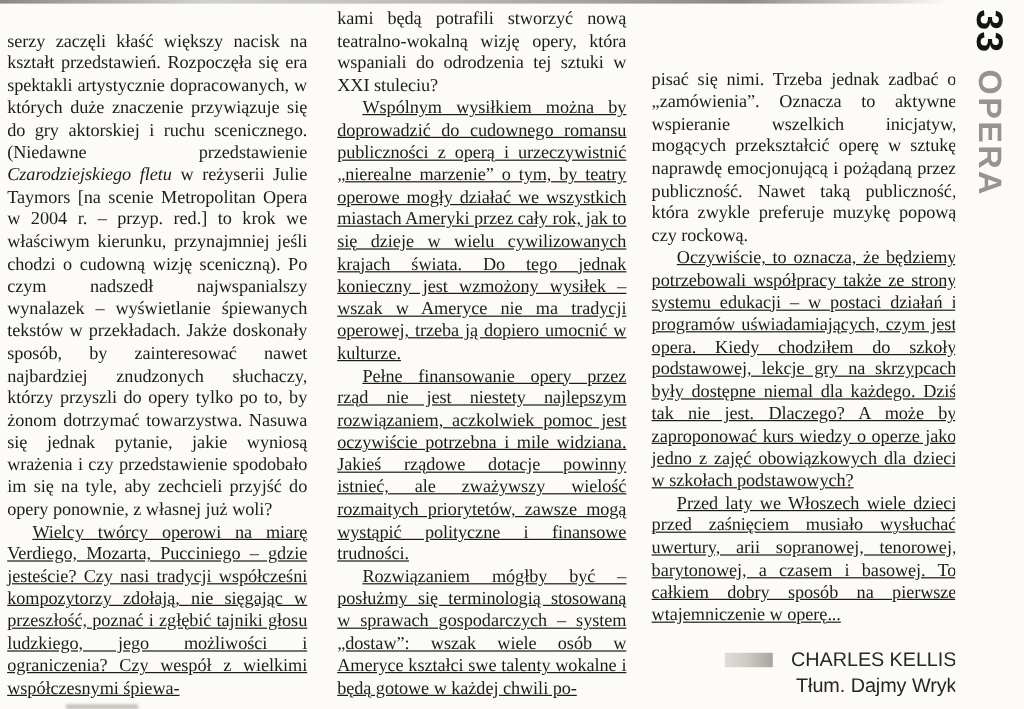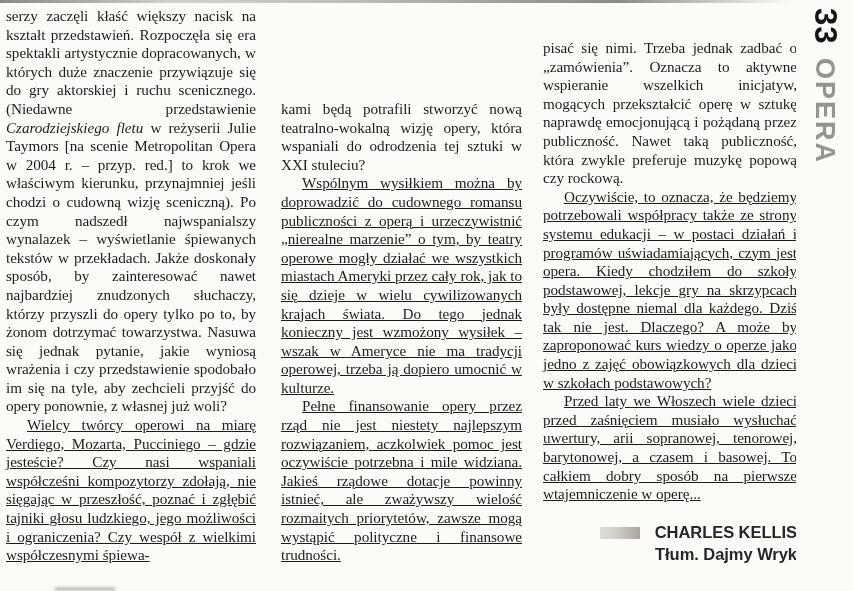--- a/index.html
+++ b/index.html
@@ -36,21 +36,21 @@
   }
   .col-1{width:250px;margin-right:25px;}
   .col-2{width:241px;margin-right:21px;}
   .col-3{width:254px;}
   .para{margin:0;padding:0;}
   .para.indent{text-indent:21px;text-decoration:underline;}
   .ital{font-style:italic;}
   
   .byline{
     margin-top:17px;text-align:right;
-    font-family:"Liberation Sans", sans-serif;font-weight:700;
+    font-family:"Liberation Sans", sans-serif;font-weight:400;
     font-size:16.5px;line-height:22px;color:#262626;
     white-space:nowrap;
   }
   .smudge{
     display:inline-block;width:40px;height:12px;margin-right:15px;
     background:linear-gradient(90deg,#e0ddd8 0%,#cfccc5 45%,#a9a49c 100%);
     transform:translateY(1px);
   }
   
   .margin-strip{
@@ -76,27 +76,28 @@
 
 <div class="page">
 
   <div class="scan-edge-top"></div>
   <div class="scan-edge-bottom"></div>
 
   <div class="columns">
 
     <div class="col col-1">
       <p class="para"><span>serzy zaczęli kłaść większy nacisk na kształt przedstawień. Rozpoczęła się era spektakli artystycznie dopracowanych, w których duże znaczenie przywiązuje się do gry aktorskiej i ruchu scenicznego. (Niedawne przedstawienie </span><span class="ital">Czarodziejskiego fletu</span><span> w reżyserii Julie Taymors [na scenie Metropolitan Opera w 2004 r. – przyp. red.] to krok we właściwym kierunku, przynajmniej jeśli chodzi o cudowną wizję sceniczną). Po czym nadszedł najwspanialszy wynalazek – wyświetlanie śpiewanych tekstów w przekładach. Jakże doskonały sposób, by zainteresować nawet najbardziej znudzonych słuchaczy, którzy przyszli do opery tylko po to, by żonom dotrzymać towarzystwa. Nasuwa się jednak pytanie, jakie wyniosą wrażenia i czy przedstawienie spodobało im się na tyle, aby zechcieli przyjść do opery ponownie, z własnej już woli?</span></p>
-      <p class="para indent">Wielcy twórcy operowi na miarę Verdiego, Mozarta, Pucciniego – gdzie jesteście? Czy nasi wspaniali współcześni kompozytorzy zdołają, nie sięgając w przeszłość, poznać i zgłębić tajniki głosu ludzkiego, jego możliwości i ograniczenia? Czy wespół z wielkimi współczesnymi śpiewa-</p>
+      <p class="para indent">Wielcy twórcy operowi na miarę Verdiego, Mozarta, Pucciniego – gdzie jesteście? Czy nasi tradycji współcześni kompozytorzy zdołają, nie sięgając w przeszłość, poznać i zgłębić tajniki głosu ludzkiego, jego możliwości i ograniczenia? Czy wespół z wielkimi współczesnymi śpiewa-</p>
     </div>
 
     <div class="col col-2">
       <p class="para">kami będą potrafili stworzyć nową teatralno-wokalną wizję opery, która wspaniali do odrodzenia tej sztuki w XXI stuleciu?</p>
       <p class="para indent">Wspólnym wysiłkiem można by doprowadzić do cudownego romansu publiczności z operą i urzeczywistnić „nierealne marzenie” o tym, by teatry operowe mogły działać we wszystkich miastach Ameryki przez cały rok, jak to się dzieje w wielu cywilizowanych krajach świata. Do tego jednak konieczny jest wzmożony wysiłek – wszak w Ameryce nie ma tradycji operowej, trzeba ją dopiero umocnić w kulturze.</p>
       <p class="para indent">Pełne finansowanie opery przez rząd nie jest niestety najlepszym rozwiązaniem, aczkolwiek pomoc jest oczywiście potrzebna i mile widziana. Jakieś rządowe dotacje powinny istnieć, ale zważywszy wielość rozmaitych priorytetów, zawsze mogą wystąpić polityczne i finansowe trudności.</p>
+      <p class="para indent">Rozwiązaniem mógłby być – posłużmy się terminologią stosowaną w sprawach gospodarczych – system „dostaw”: wszak wiele osób w Ameryce kształci swe talenty wokalne i będą gotowe w każdej chwili po-</p>
     </div>
 
     <div class="col col-3">
       <p class="para">pisać się nimi. Trzeba jednak zadbać o „zamówienia”. Oznacza to aktywne wspieranie wszelkich inicjatyw, mogących przekształcić operę w sztukę naprawdę emocjonującą i pożądaną przez publiczność. Nawet taką publiczność, która zwykle preferuje muzykę popową czy rockową.</p>
       <p class="para indent">Oczywiście, to oznacza, że będziemy potrzebowali współpracy także ze strony systemu edukacji – w postaci działań i programów uświadamiających, czym jest opera. Kiedy chodziłem do szkoły podstawowej, lekcje gry na skrzypcach były dostępne niemal dla każdego. Dziś tak nie jest. Dlaczego? A może by zaproponować kurs wiedzy o operze jako jedno z zajęć obowiązkowych dla dzieci w szkołach podstawowych?</p>
       <p class="para indent">Przed laty we Włoszech wiele dzieci przed zaśnięciem musiało wysłuchać uwertury, arii sopranowej, tenorowej, barytonowej, a czasem i basowej. To całkiem dobry sposób na pierwsze wtajemniczenie w operę...</p>
 
       <div class="byline">
         <div><span class="smudge"></span><span>CHARLES KELLIS</span></div>
         <div>Tłum. Dajmy Wryk</div>

